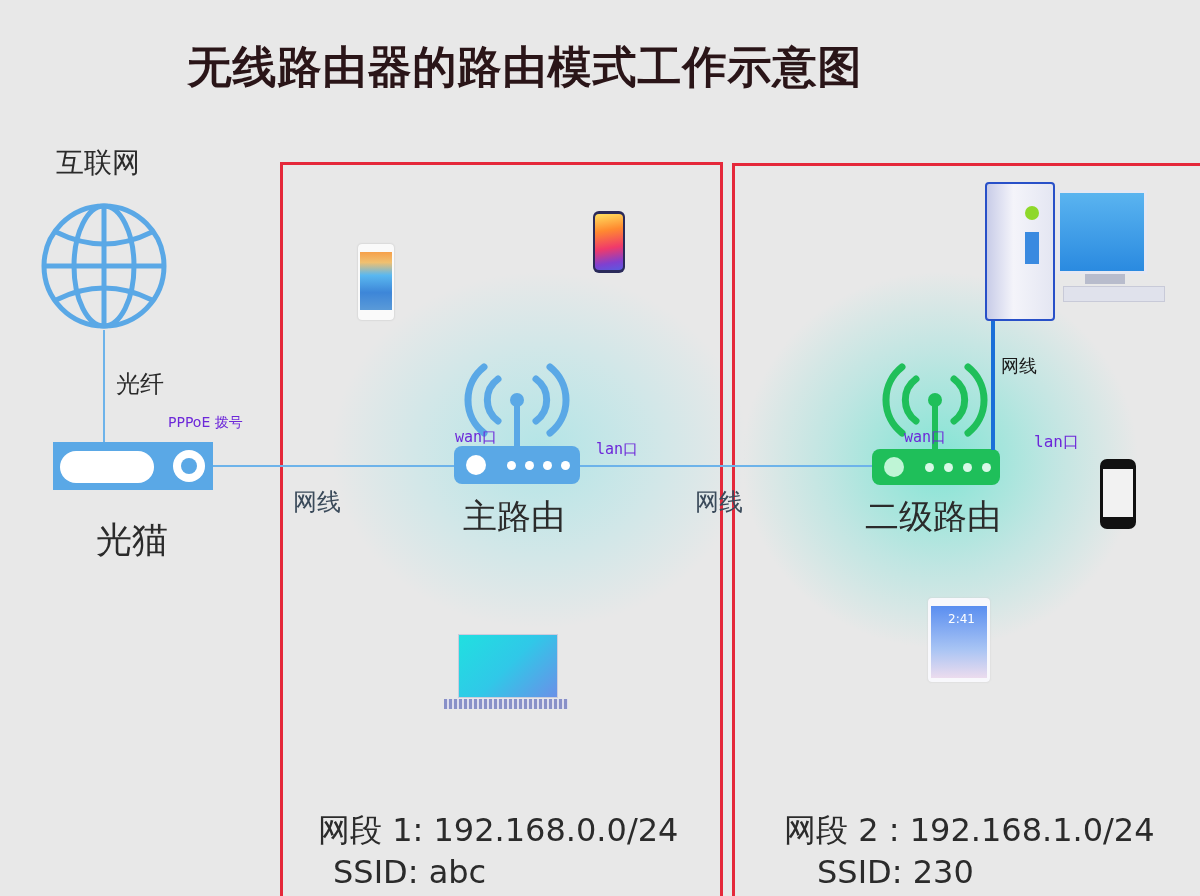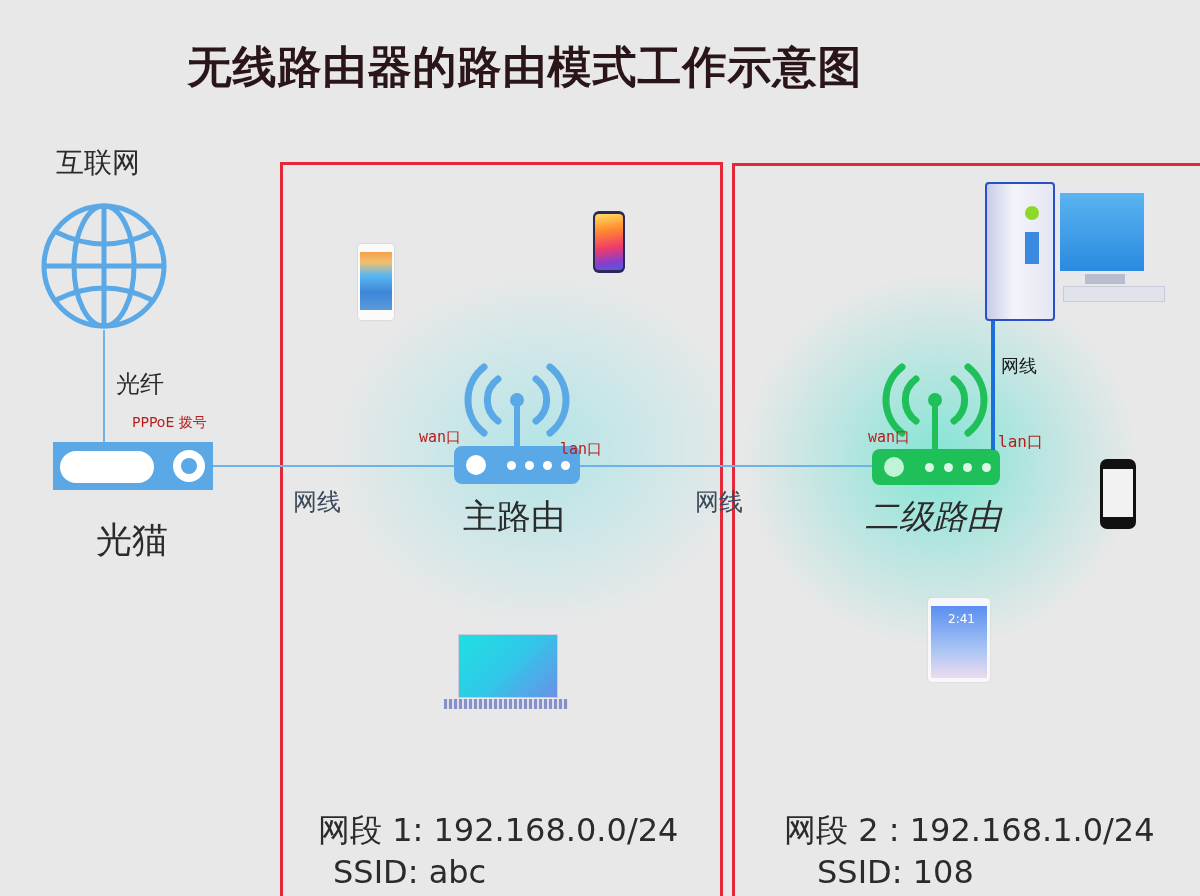--- a/index.html
+++ b/index.html
@@ -5,21 +5,21 @@
   html, body { margin:0; padding:0; }
   body { width:1200px; height:896px; background:#e8e8e8; position:relative; overflow:hidden; font-family:"DejaVu Sans", sans-serif; }
   .abs { position:absolute; }
   .title { left:0; width:1050px; top:38px; text-align:center; font-size:44px; font-weight:bold; color:#2a1518; letter-spacing:1px; }
   .glow-blue { left:330px; top:270px; width:420px; height:360px; border-radius:50%;
     background: radial-gradient(ellipse at center, rgba(170,228,230,0.85) 0%, rgba(190,230,232,0.55) 40%, rgba(232,232,232,0) 70%); }
   .glow-green { left:740px; top:270px; width:400px; height:380px; border-radius:50%;
     background: radial-gradient(ellipse at center, rgba(120,228,210,0.9) 0%, rgba(165,228,222,0.6) 40%, rgba(232,232,232,0) 70%); }
   .redbox { border:3px solid #e5283a; box-sizing:border-box; }
   .lbl-dark { color:#2b2b2b; }
-  .lbl-red { color:#b91c1c; font-family:"DejaVu Sans Mono", monospace; }
+  .lbl-red { color:#6d28d9; font-family:"DejaVu Sans Mono", monospace;margin-left:36px; }
   .line-h { height:2px; background:#6db3ea; }
   .line-v { width:2px; background:#6db3ea; }
   .router-body { border-radius:8px; }
   .dot { position:absolute; width:9px; height:9px; border-radius:50%; background:#fff; }
   .seg { font-size:32px; color:#2b2b2b; line-height:40px; }
 </style>
 </head>
 <body>
 
 <div class="abs title">无线路由器的路由模式工作示意图</div>
@@ -102,21 +102,21 @@
 </svg>
 <div class="abs router-body" style="left:872px;top:449px;width:128px;height:36px;background:#1fbf5a;">
   <div class="abs" style="left:12px;top:8px;width:20px;height:20px;border-radius:50%;background:#bff5d6;"></div>
   <div class="dot" style="left:53px;top:14px;background:#d8f8e6;"></div>
   <div class="dot" style="left:72px;top:14px;background:#d8f8e6;"></div>
   <div class="dot" style="left:91px;top:14px;background:#d8f8e6;"></div>
   <div class="dot" style="left:110px;top:14px;background:#d8f8e6;"></div>
 </div>
 <div class="abs lbl-red" style="left:868px;top:428px;font-size:15px;">wan口</div>
 <div class="abs lbl-red" style="left:998px;top:432px;font-size:16px;">lan口</div>
-<div class="abs lbl-dark" style="left:865px;top:494px;font-size:34px;font-style:italic;">二级路由</div>
+<div class="abs lbl-dark" style="left:865px;top:494px;font-size:34px;">二级路由</div>
 
 <div class="abs" style="left:991px;top:298px;width:4px;height:152px;background:#1a6fd8;"></div>
 <div class="abs lbl-dark" style="left:1001px;top:354px;font-size:18px;color:#1a1a1a;">网线</div>
 
 <div class="abs" style="left:985px;top:182px;width:200px;height:140px;">
   <div class="abs" style="left:0;top:0;width:66px;height:135px;background:linear-gradient(90deg,#c8cce8 0%,#f4f4fa 40%,#e4e6f2 100%);border:2px solid #2850c8;border-radius:4px;"></div>
   <div class="abs" style="left:40px;top:24px;width:14px;height:14px;border-radius:50%;background:#8ed82a;"></div>
   <div class="abs" style="left:40px;top:50px;width:14px;height:32px;background:#3a8ae0;"></div>
   <div class="abs" style="left:72px;top:8px;width:84px;height:78px;background:linear-gradient(180deg,#5ab4f0 0%,#2a8ae0 100%);border:3px solid #e6e8f2;"></div>
   <div class="abs" style="left:100px;top:92px;width:40px;height:10px;background:#b8bccc;"></div>
@@ -126,13 +126,13 @@
 <div class="abs" style="left:1100px;top:459px;width:36px;height:70px;background:#111;border-radius:7px;">
   <div class="abs" style="left:3px;top:10px;width:30px;height:48px;background:#f2f2f2;"></div>
 </div>
 
 <div class="abs" style="left:928px;top:598px;width:62px;height:84px;background:#f8f8fc;border-radius:4px;box-shadow:0 0 2px #ccc;">
   <div class="abs" style="left:3px;top:8px;width:56px;height:72px;background:linear-gradient(180deg,#5a8ef0 0%,#a8c4f4 60%,#ecdcee 100%);"></div>
   <div class="abs" style="left:20px;top:14px;font-size:12px;color:#fff;">2:41</div>
 </div>
 
 <div class="abs seg" style="left:784px;top:810px;">网段 2 :  192.168.1.0/24</div>
-<div class="abs seg" style="left:817px;top:852px;">SSID:  108</div>
+<div class="abs seg" style="left:817px;top:852px;">SSID:  230</div>
 
 </body></html>

